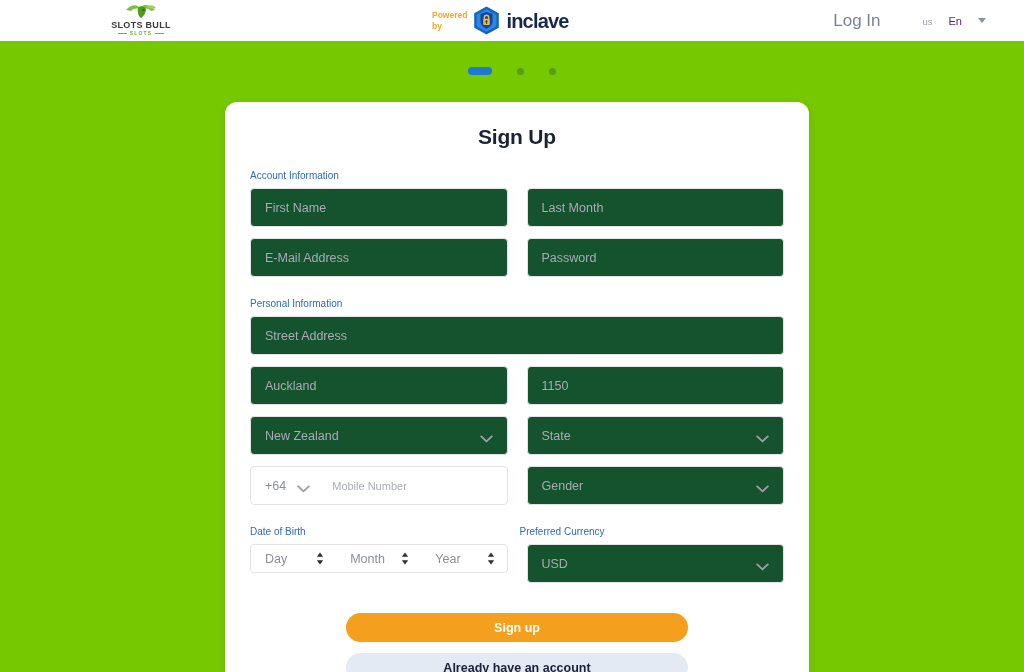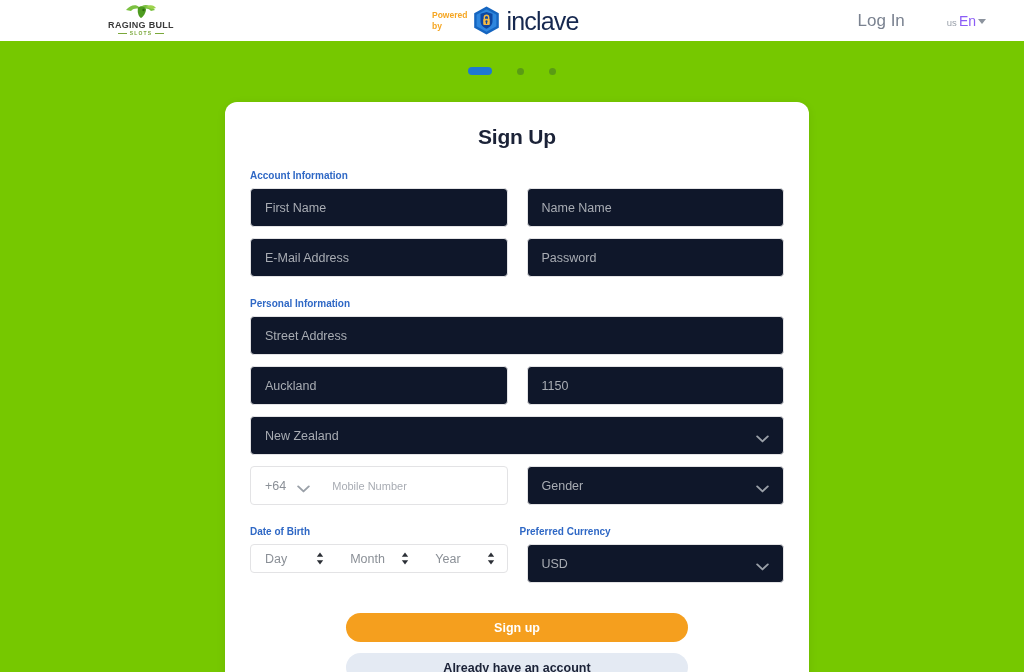--- a/index.html
+++ b/index.html
@@ -40,37 +40,37 @@
   .inclave-wrap {
     position: absolute; left: 432px; top: 0; height: 41px;
     display: flex; align-items: center; gap: 6px;
   }
   .powered-by {
     display: flex; flex-direction: column; 
     font-size: 8.5px; font-weight: bold; color: #f5a623; line-height: 11px;
   }
   .shield-icon { width: 27px; height: 29px; display: block; }
   .inclave-word {
-    font-size: 25px; color: #16284f; letter-spacing: -0.8px;
-    font-weight: 400; line-height: 26px;
+    font-size: 20px; color: #16284f; letter-spacing: -0.8px;
+    font-weight: 700; line-height: 26px;
   }
 
   .header-right {
     position: absolute; right: 0; top: 0; height: 41px;
     display: flex; align-items: center; gap: 42px; padding-right: 38px;
   }
   .login-link {
     font-size: 17px; color: #7a8290; cursor: pointer; text-decoration: none;
   }
   .lang-select {
     font-size: 12.5px; color: #7a8290; cursor: pointer;
-    display: flex; align-items: baseline; gap: 2px;
+    display: flex; align-items: baseline; gap: 16px;
   }
   .lang-cc { font-size: 9.5px; color: #9aa1ab; }
-  .lang-en { font-size: 14px; color: #8b5cf6; text-align: right; }
+  .lang-en { font-size: 11px; color: #4c1d95; text-align: right; }
   .caret-tiny {
     width: 0; height: 0; border-left: 4px solid transparent;
     border-right: 4px solid transparent; border-top: 5px solid #8c939e;
     position: relative; top: -2px;
   }
 
   
   .stage {
     position: absolute; top: 41px; left: 0; width: 1024px; height: 631px;
     background: #76c800;
@@ -94,33 +94,33 @@
     width: 584px; height: 605px;
     background: #ffffff; border-radius: 12px;
     box-shadow: 0 2px 10px rgba(0,0,0,.08);
     padding: 0 18px;
   }
   .card-title {
     text-align: center; font-size: 21px; font-weight: bold;
     color: #1b2237; margin-top: 23px; letter-spacing: -0.2px;
   }
   .section-label {
-    font-size: 10px; font-weight: bold; color: #2f68c5;
+    font-size: 10px; font-weight: normal; color: #2f68c5;
     margin-top: 21px; margin-bottom: 7px; padding-left: 0;
   }
 
   .form-body { padding: 0 7px; }
 
   .row { display: flex; gap: 19px; margin-bottom: 11px; }
   .col { flex: 1 1 0; min-width: 0; }
   .col-full { width: 100%; border-radius: 11px; }
 
   .field {
     height: 39px; border: 1px solid #e3e3e5; border-radius: 4px;
-    background: #0f172a; display: flex; align-items: center;
+    background: #14532d; display: flex; align-items: center;
     padding: 0 14px; font-size: 12.5px; color: #a8acb3;
     width: 100%; cursor: text;
   }
   .field.select { cursor: pointer; justify-content: space-between; }
   .field-text { font-size: 12.5px; color: #a8acb3; }
 
   .chev {
     width: 13px; height: 8px; flex: none;
   }
 
@@ -170,21 +170,21 @@
 
   <div class="brand-logo">
     <span class="bull-mark">
       <svg viewBox="0 0 34 15" width="34" height="15" xmlns="http://www.w3.org/2000/svg">
         <path d="M2 6 C6 1, 12 0, 15 3 L18 2 C21 0, 27 1, 31 6 L27 7 C24 4, 20 4, 18 6 L16 6 C14 4, 10 4, 7 7 Z" fill="#7cc142"></path>
         <path d="M14 4 C16 2, 20 2, 22 5 C22 9, 19 13, 17 14 C15 13, 13 9, 14 4 Z" fill="#4e9b20"></path>
         <circle cx="19.5" cy="6" r="1.2" fill="#2f6b12"></circle>
         <path d="M22 3 C26 0, 30 1, 32 4 L28 5 Z" fill="#9ed34d"></path>
       </svg>
     </span>
-    <span class="brand-name">RAGING BULL</span>
+    <span class="brand-name">SLOTS BULL</span>
     <span class="brand-sub">SLOTS</span>
   </div>
 
   <div class="inclave-wrap">
     <div class="powered-by">
       <span>Powered</span>
       <span>by</span>
     </div>
     <span class="shield-icon">
       <svg viewBox="0 0 27 29" width="27" height="29" xmlns="http://www.w3.org/2000/svg">
@@ -227,21 +227,21 @@
       <div class="section-label">Account Information</div>
 
       <div class="row">
         <div class="col">
           <div class="field">
             <span class="field-text">First Name</span>
           </div>
         </div>
         <div class="col">
           <div class="field">
-            <span class="field-text">Name Name</span>
+            <span class="field-text">Last Month</span>
           </div>
         </div>
       </div>
 
       <div class="row">
         <div class="col">
           <div class="field">
             <span class="field-text">E-Mail Address</span>
           </div>
         </div>
@@ -272,20 +272,30 @@
           <div class="field">
             <span class="field-text">1150</span>
           </div>
         </div>
       </div>
 
       <div class="row">
         <div class="col">
           <div class="field select">
             <span class="field-text">New Zealand</span>
+            <span class="chev">
+              <svg viewBox="0 0 13 8" width="13" height="8" xmlns="http://www.w3.org/2000/svg">
+                <path d="M1.2 1.4 L6.5 6.4 L11.8 1.4" fill="none" stroke="#9aa0a8" stroke-width="1.9" stroke-linecap="round" stroke-linejoin="round"></path>
+              </svg>
+            </span>
+          </div>
+        </div>
+        <div class="col">
+          <div class="field select">
+            <span class="field-text">State</span>
             <span class="chev">
               <svg viewBox="0 0 13 8" width="13" height="8" xmlns="http://www.w3.org/2000/svg">
                 <path d="M1.2 1.4 L6.5 6.4 L11.8 1.4" fill="none" stroke="#9aa0a8" stroke-width="1.9" stroke-linecap="round" stroke-linejoin="round"></path>
               </svg>
             </span>
           </div>
         </div>
       </div>
 
       <div class="row">

